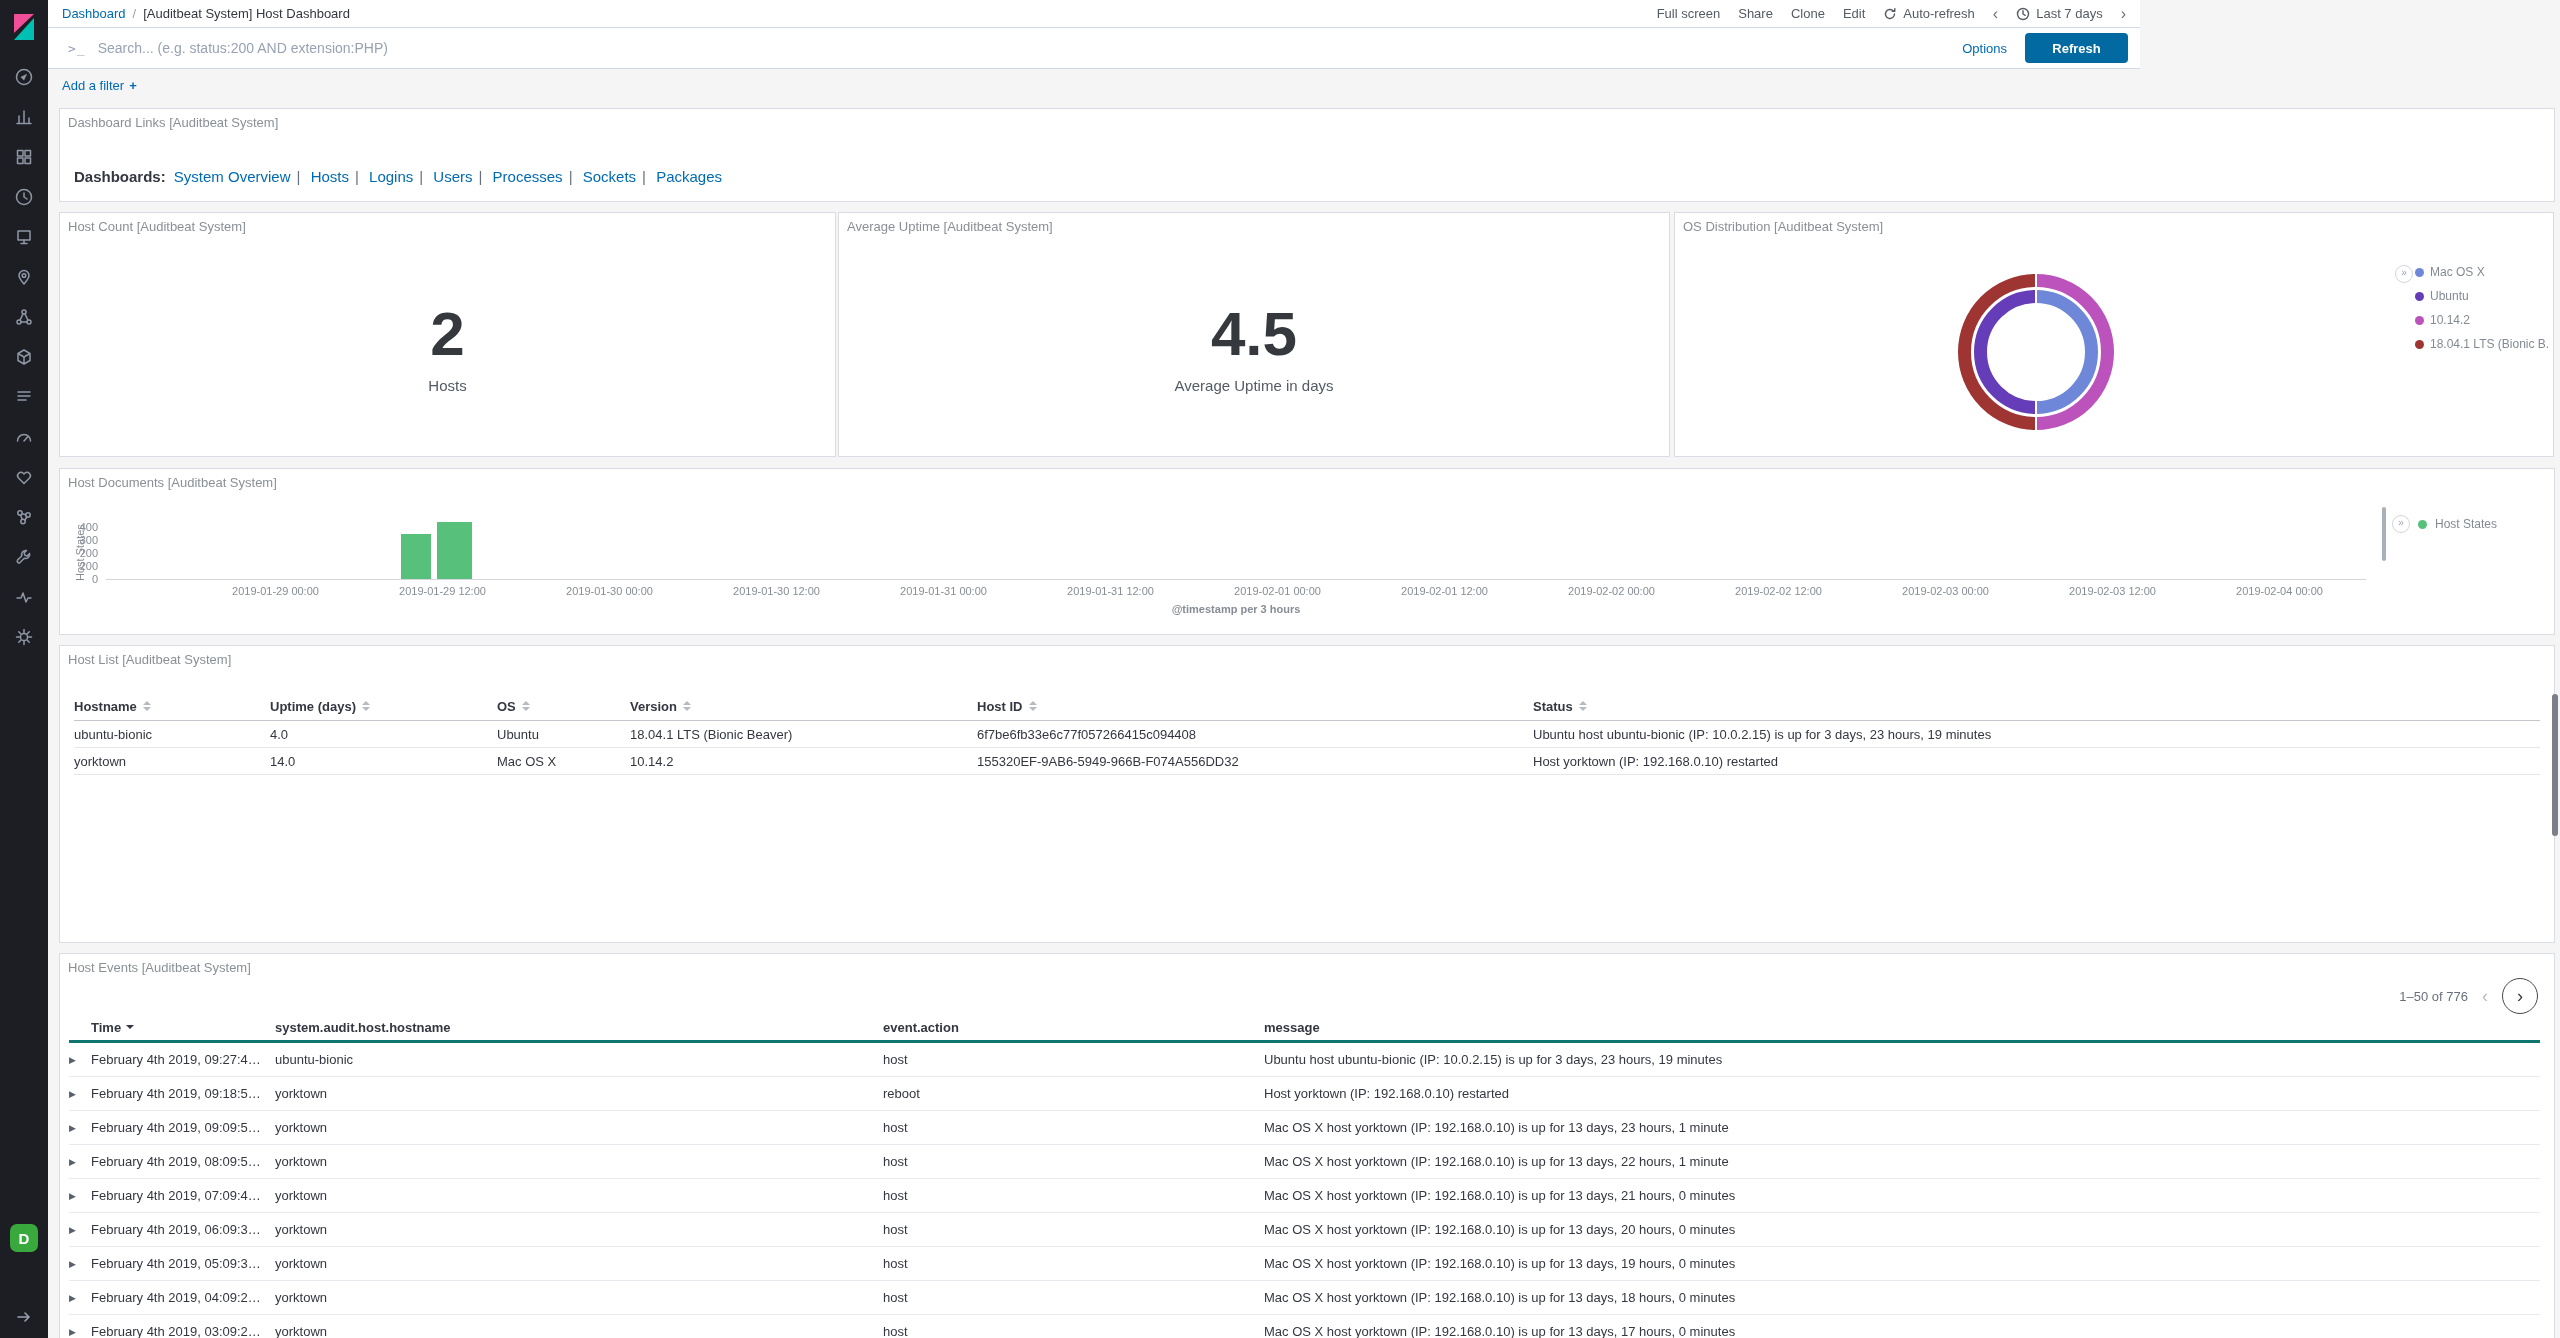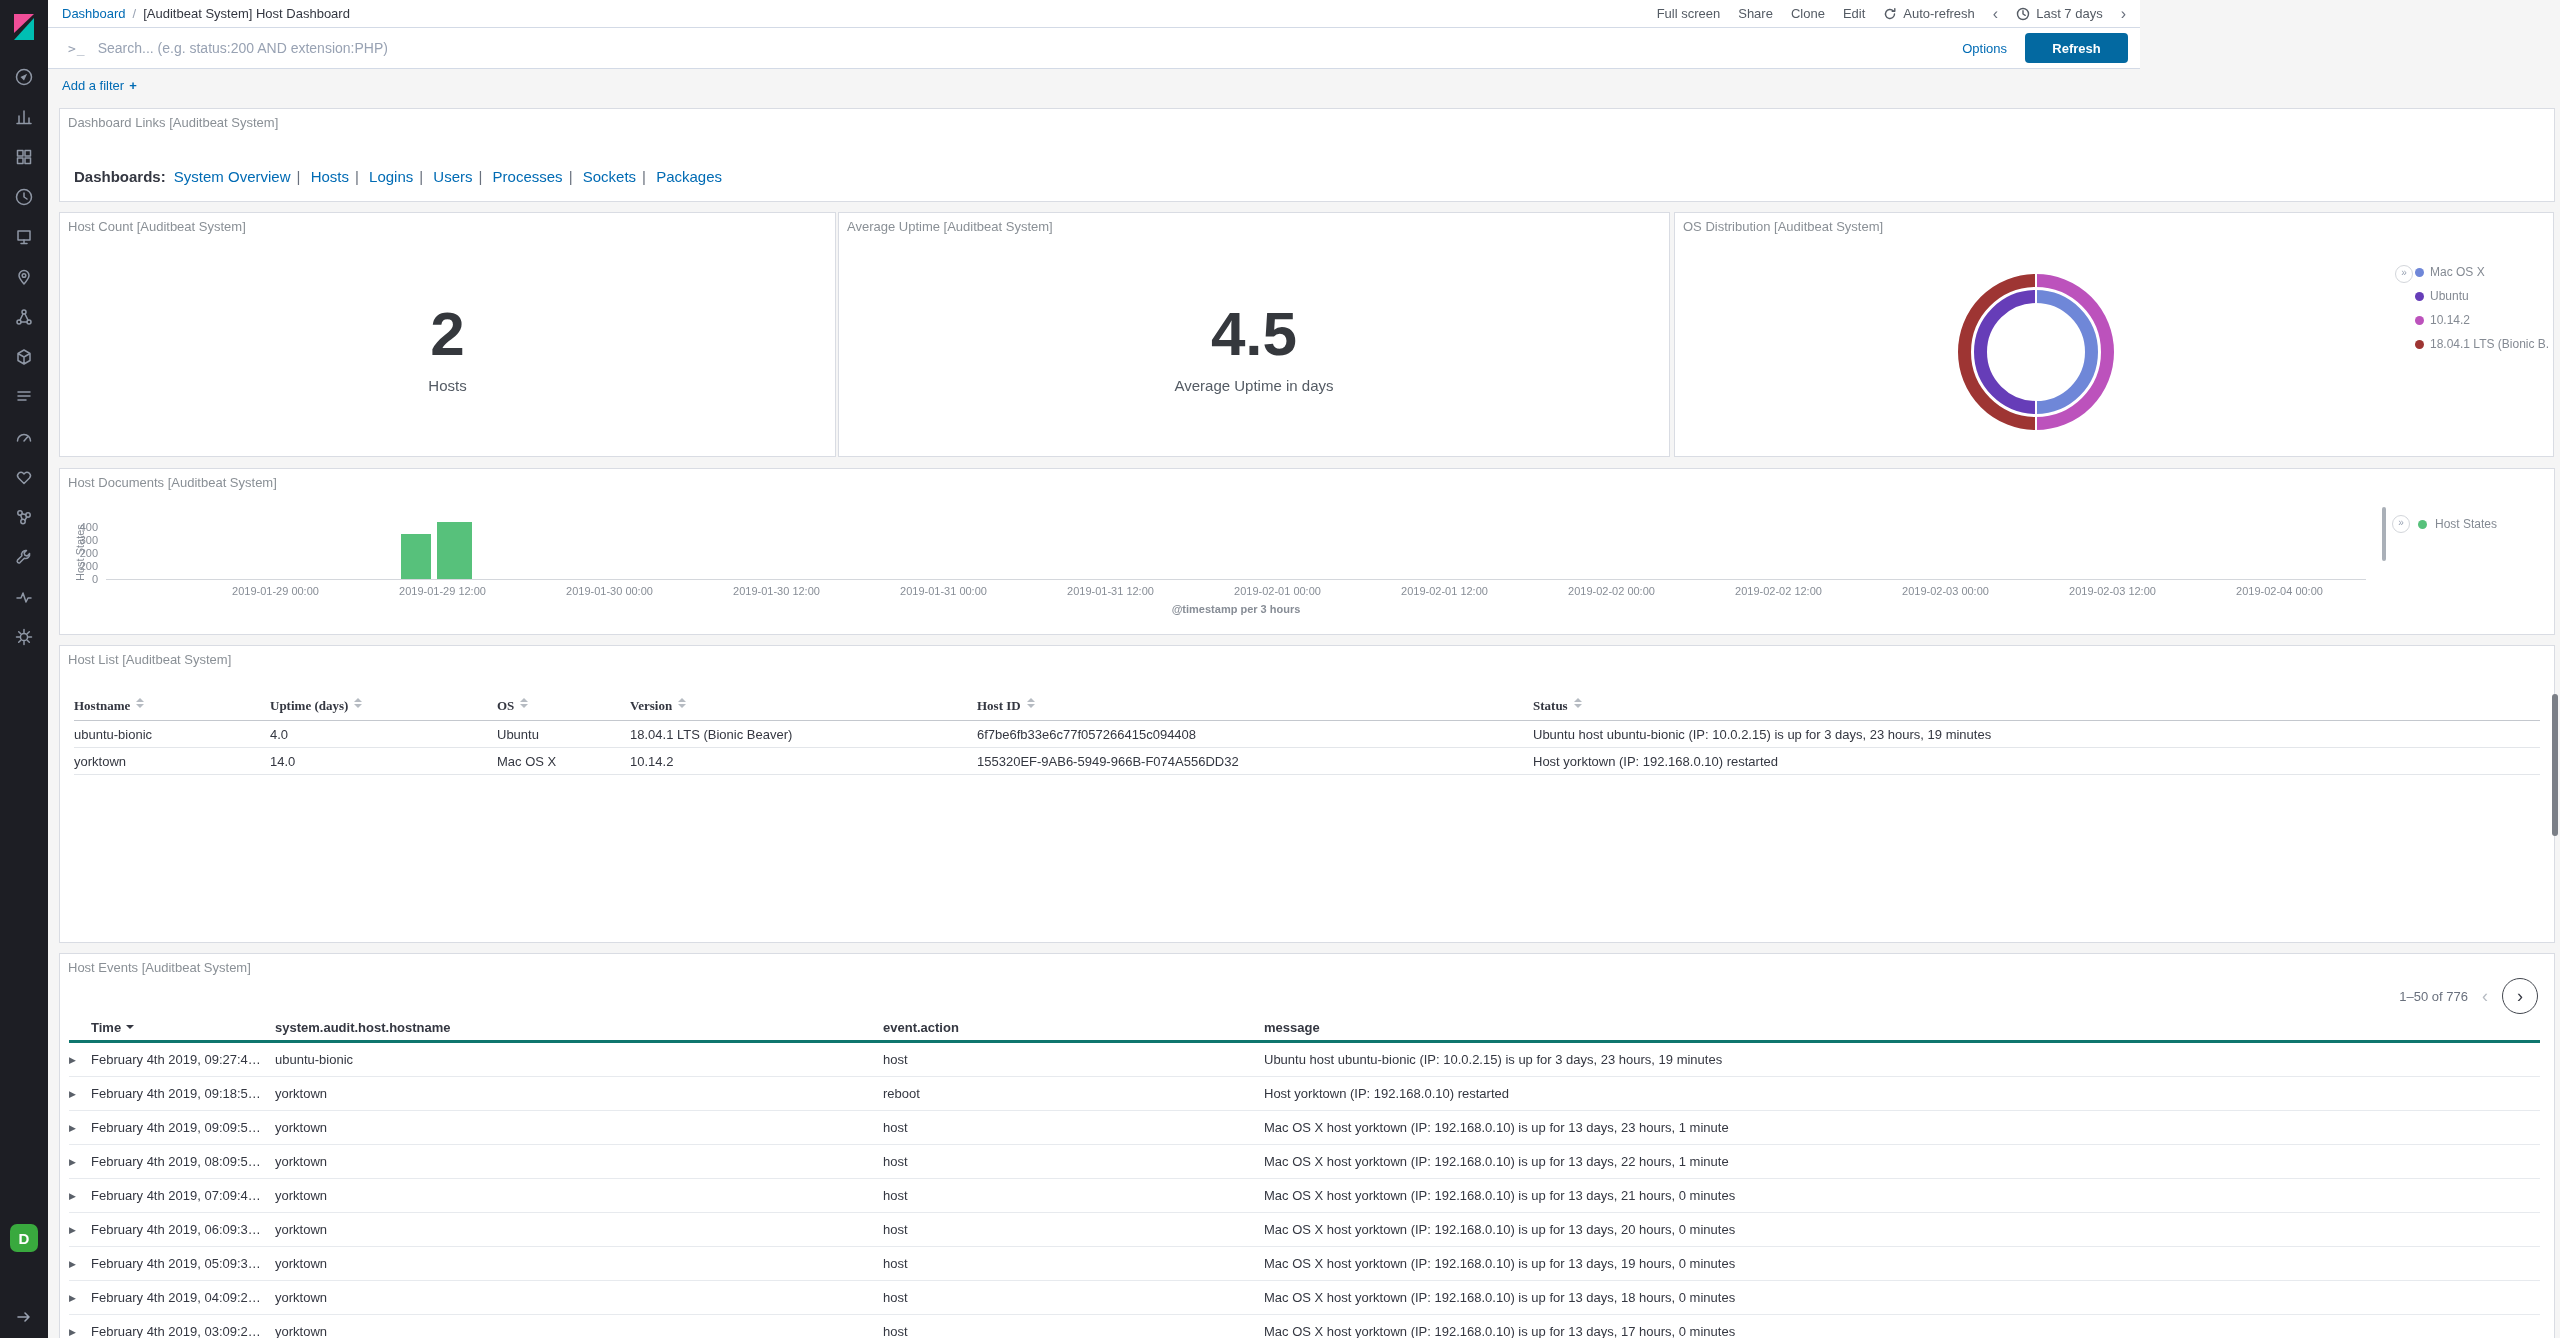--- a/index.html
+++ b/index.html
@@ -70,21 +70,21 @@
   .hd-xlabels span{flex:0 0 167px;text-align:center;font-size:11px;color:#878d96;white-space:nowrap;}
   .hd-xtitle{position:absolute;left:46px;top:134px;width:2260px;text-align:center;font-size:11px;font-weight:bold;color:#878d96;}
   .hd-legend{position:absolute;left:2332px;top:46px;display:flex;align-items:center;gap:8px;}
   .hd-legend .label{font-size:12px;color:#848a93;cursor:pointer;}
   .hd-scroll{position:absolute;left:2322px;top:38px;width:4px;height:54px;background:#aab0b8;border-radius:2px;}
 
   
   .hl-table{position:absolute;left:14px;right:14px;top:46px;}
   .hl-row{display:grid;grid-template-columns:196px 227px 133px 347px 556px 1fr;align-items:center;height:26px;border-bottom:1px solid #e3e6ea;font-size:13px;color:#343741;}
   .hl-header{font-weight:bold;height:28px;border-bottom:1px solid #c4c8ce;}
-  .hl-header .hcell{display:flex;align-items:flex-start;cursor:pointer;font-family:Liberation Serif, serif;}
+  .hl-header .hcell{display:flex;align-items:center;cursor:pointer;}
   .carets{display:inline-flex;flex-direction:column;gap:2px;margin-left:6px;}
   .tri-up{width:0;height:0;border-left:4px solid transparent;border-right:4px solid transparent;border-bottom:4px solid #b6bbc2;}
   .tri-down{width:0;height:0;border-left:4px solid transparent;border-right:4px solid transparent;border-top:4px solid #b6bbc2;}
   .tri-down.dark{border-top-color:#343741;}
 
   
   .he-pagination{position:absolute;top:24px;right:16px;display:flex;align-items:center;gap:14px;}
   .he-count{font-size:13px;color:#69707d;}
   .chev-left{font-size:18px;color:#b6bbc2;cursor:pointer;line-height:1;}
   .chev-circle{width:34px;height:34px;border:1px solid #43474f;border-radius:50%;display:flex;align-items:center;justify-content:center;font-size:18px;color:#343741;cursor:pointer;}

